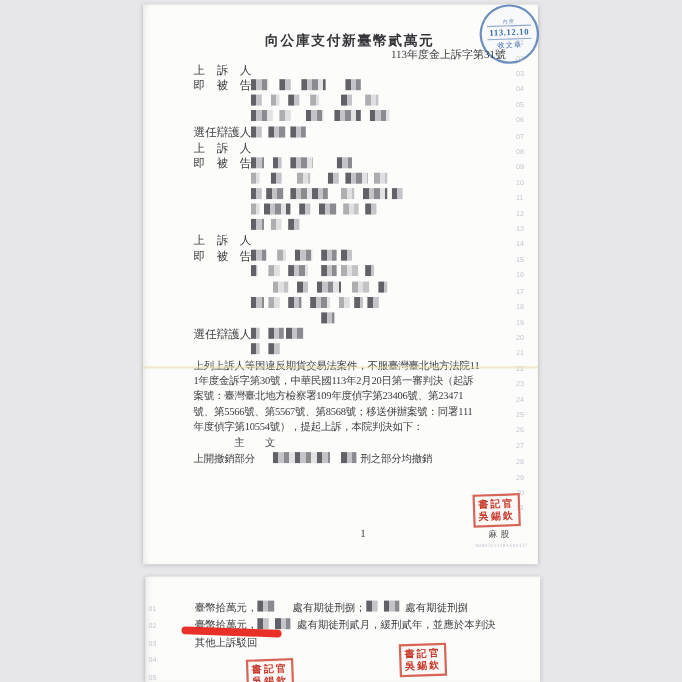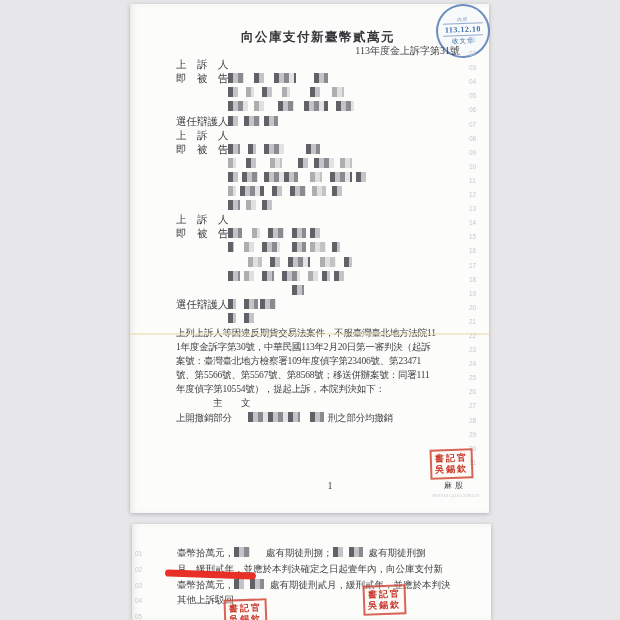--- a/index.html
+++ b/index.html
@@ -151,21 +151,20 @@
   <div class="page" id="page2">
     <div class="lnumcol" id="p2nums">
         <div>01</div>
         <div>02</div>
         <div>03</div>
         <div>04</div>
         <div>05</div>
       </div>
     <div class="p2content" id="p2rows">
         <div class="p2row"><span>臺幣拾萬元，</span><span class="mz" style="width: 16px;"></span><span style="display: inline-block; width: 16px;"></span><span>處有期徒刑捌；</span><span class="mz" style="width: 10px;"></span><span style="display: inline-block; width: 6px;"></span><span class="mz" style="width: 14px;"></span><span style="display: inline-block; width: 6px;"></span><span>處有期徒刑捌</span></div>
-        <div class="p2row"><span>月，緩刑貳年，並應於本判決確定之日起壹年內，向公庫支付新</span></div>
         <div class="p2row"><span>臺幣拾萬元，</span><span class="mz" style="width: 10px;"></span><span style="display: inline-block; width: 6px;"></span><span class="mz" style="width: 14px;"></span><span style="display: inline-block; width: 6px;"></span><span>處有期徒刑貳月，緩刑貳年，並應於本判決</span></div>
         <div class="p2row"><span>其他上訴駁回</span></div>
       </div>
 
     <div class="marker"></div>
 
     <div class="seal" id="seal-p2a">
       <div>書記官</div>
       <div>吳錫欽</div>
     </div>

